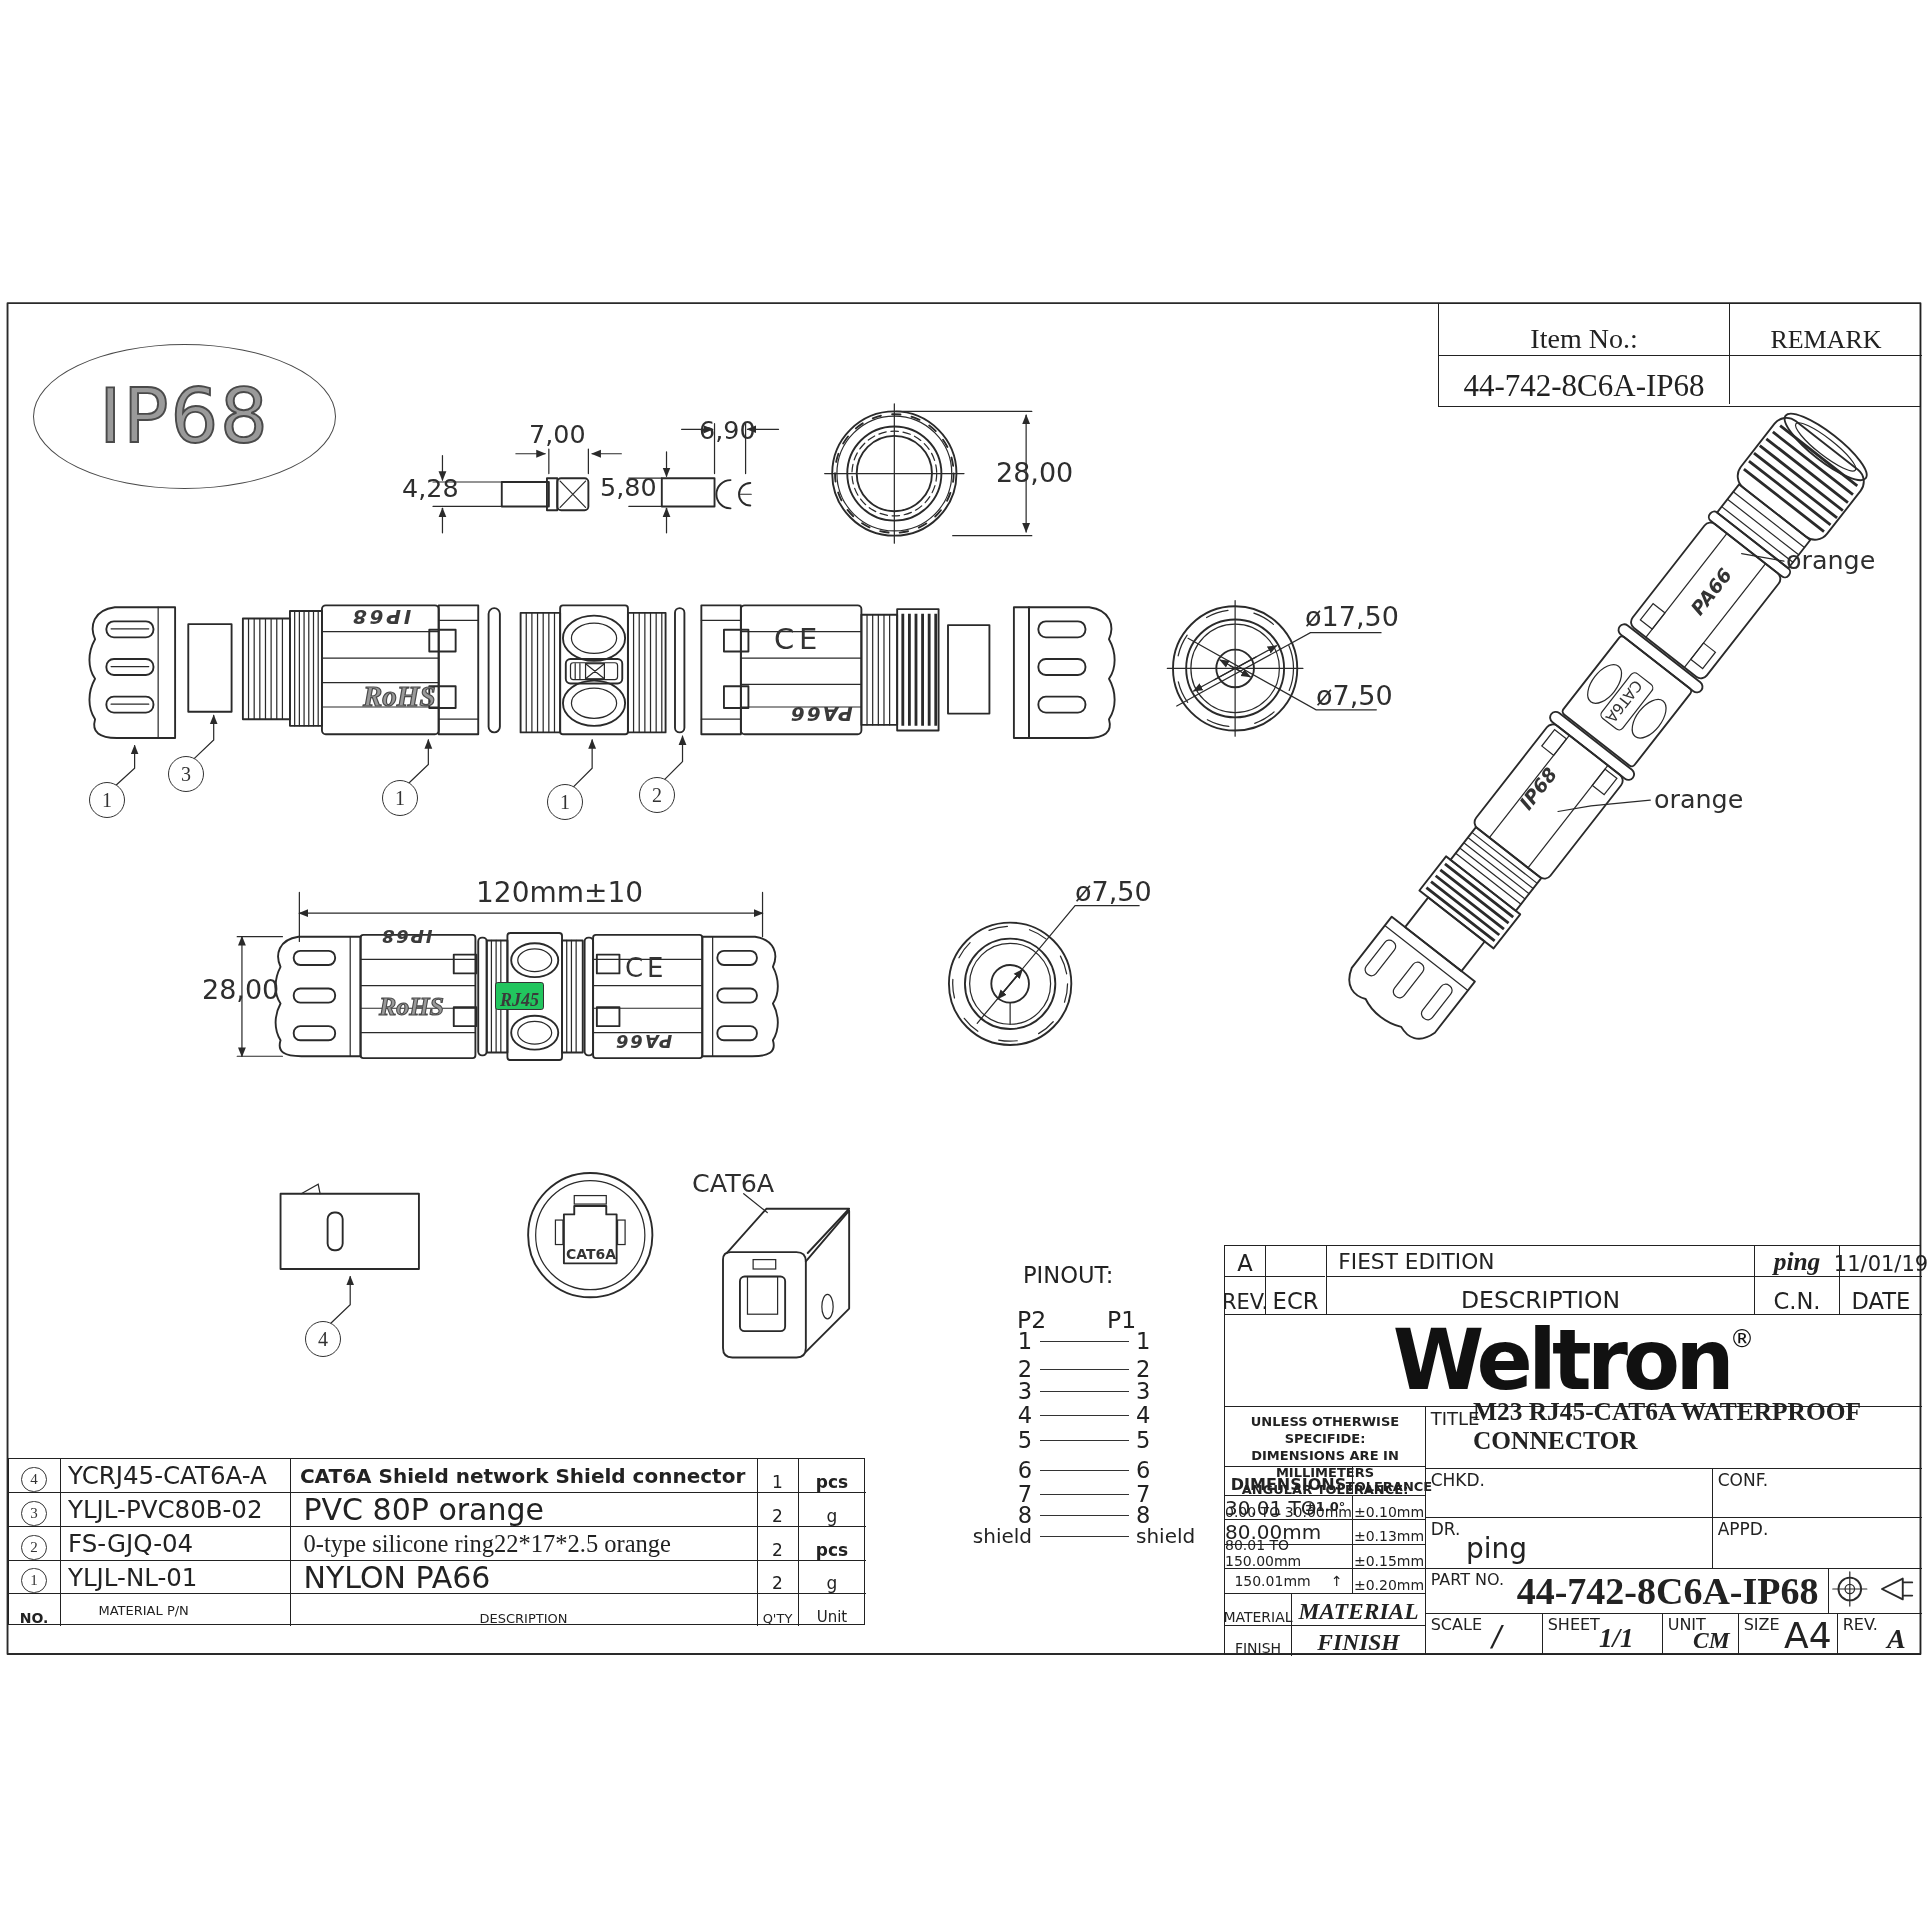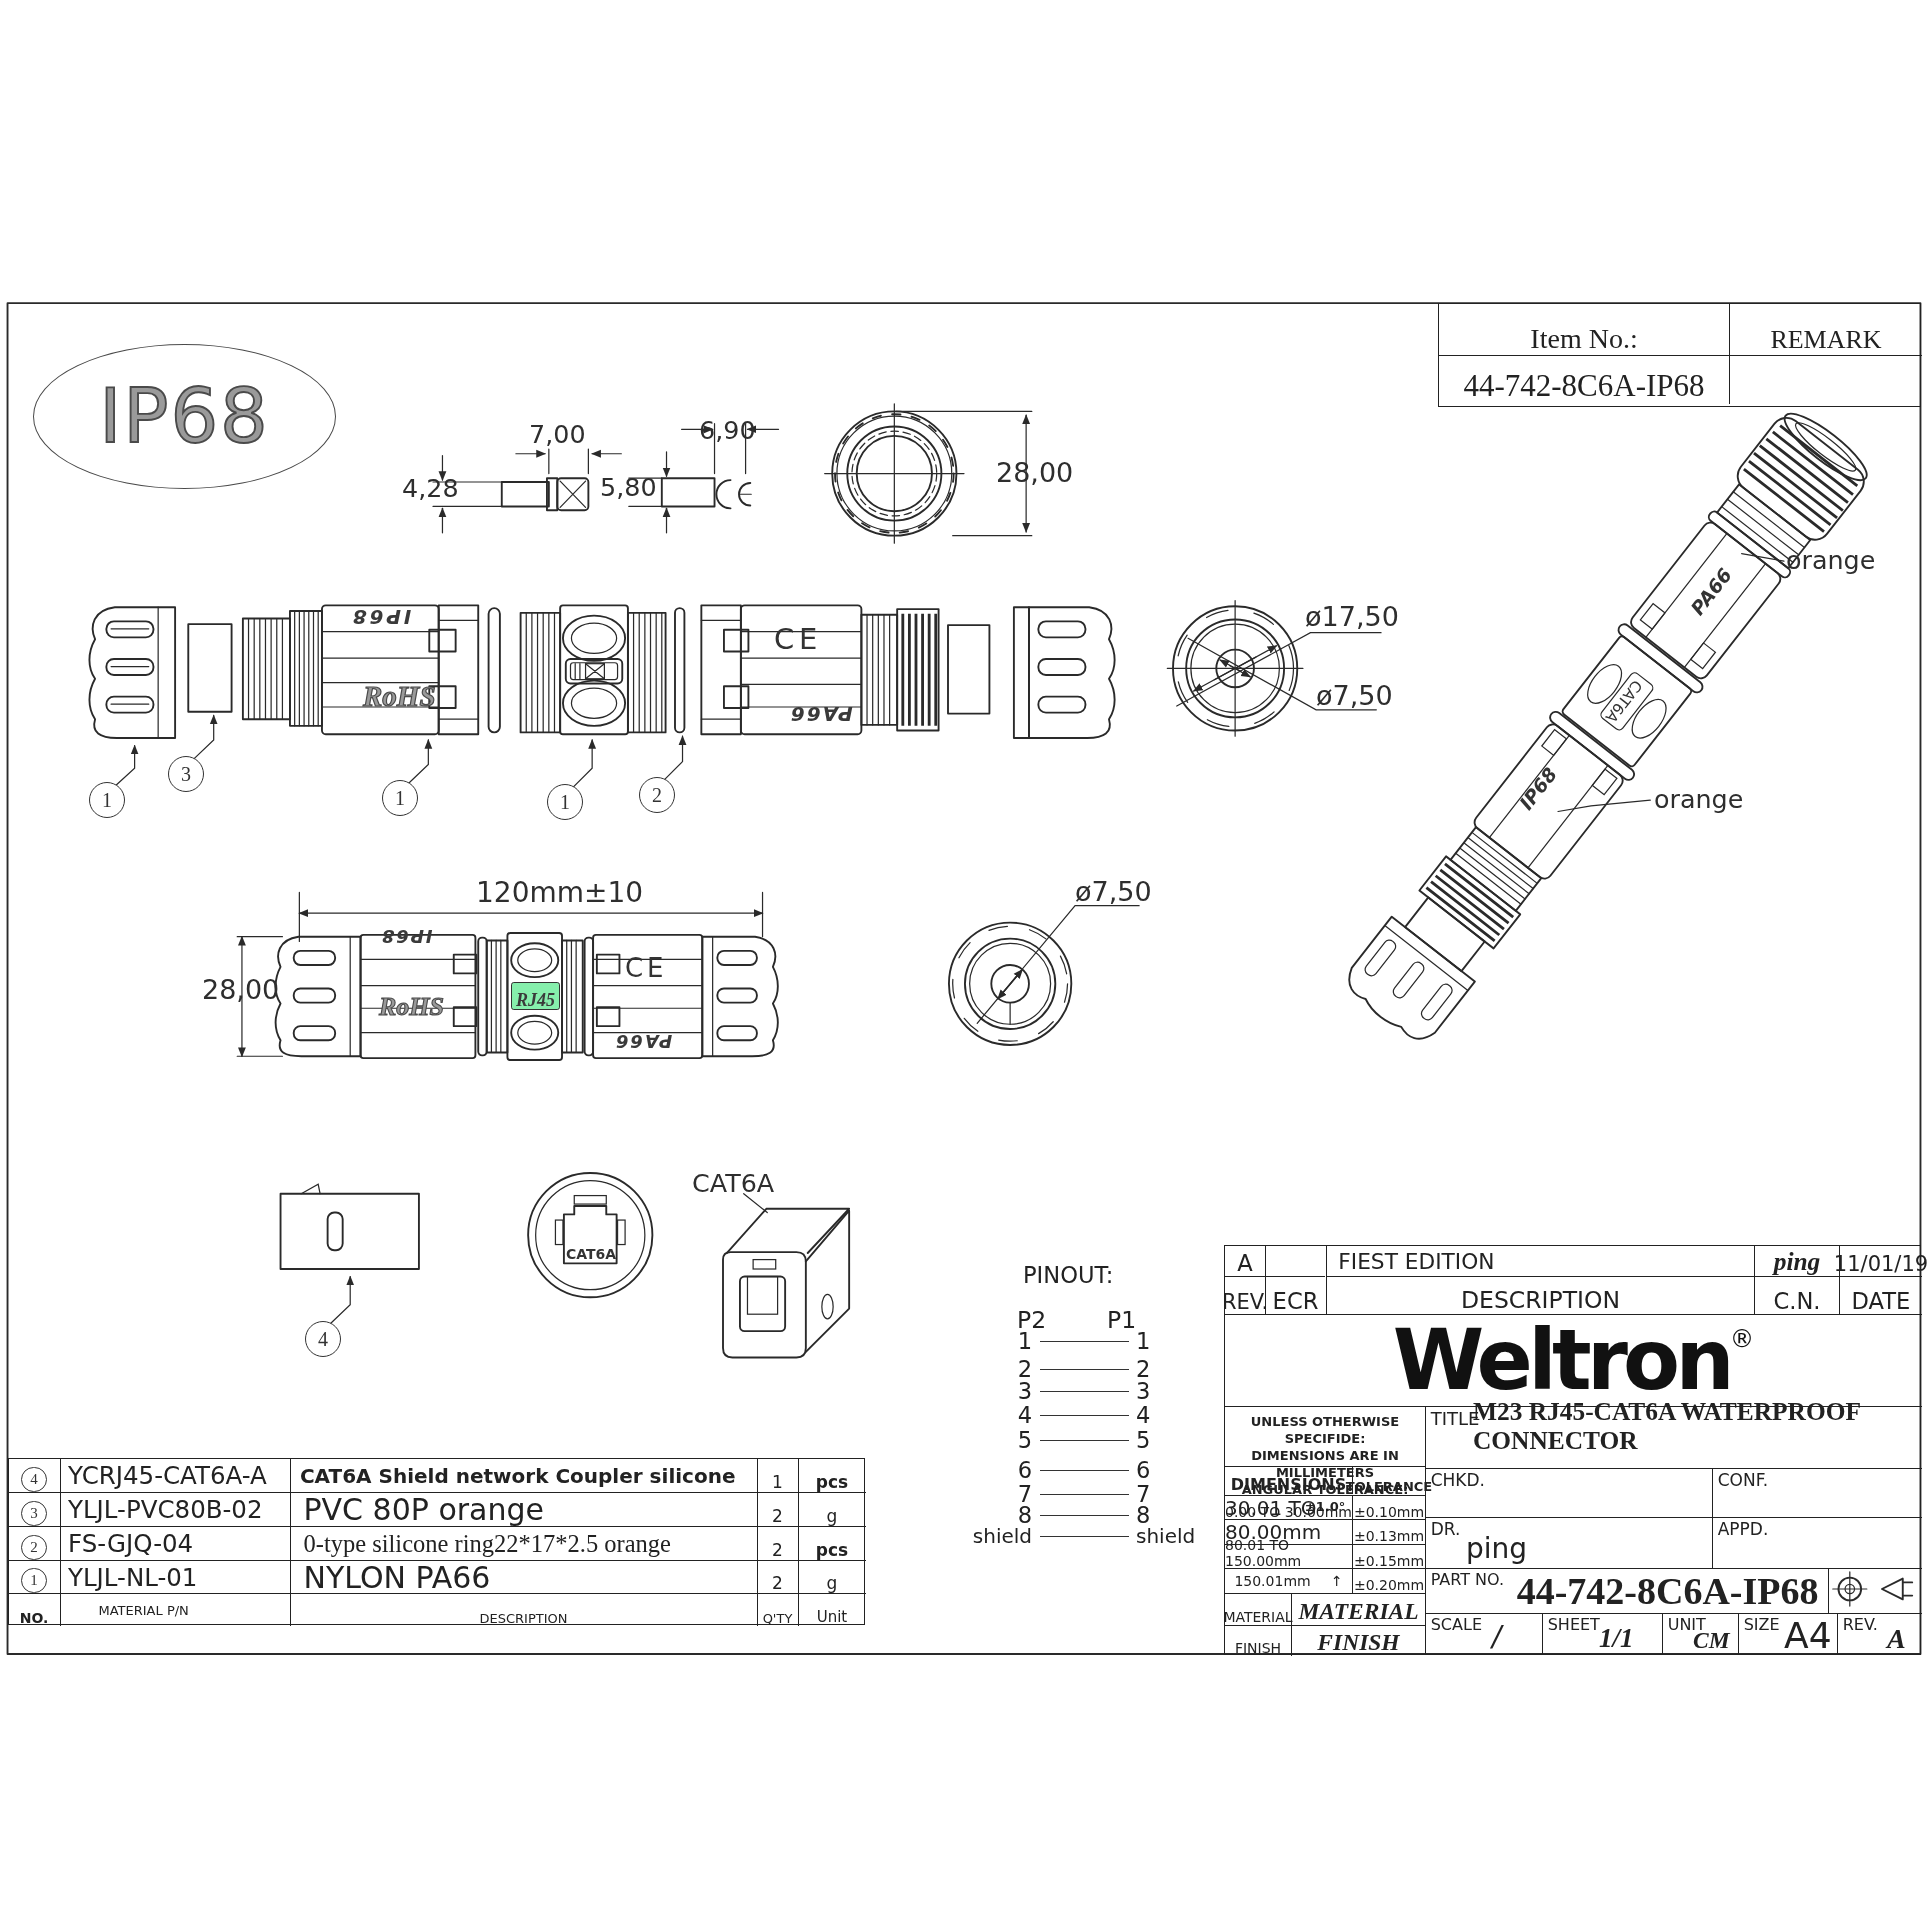--- a/index.html
+++ b/index.html
@@ -298,21 +298,21 @@
 <div class="callout" style="left:639px;top:777px">2</div>
 <div class="callout" style="left:305px;top:1321px">4</div>
 
 <div class="t mold mir" style="left:350px;top:607px;font-size:20px;letter-spacing:2.8px">IP68</div>
 <div class="t mold serif outl" style="left:363px;top:682px;font-size:29px;-webkit-text-stroke-width:1.2px">RoHS</div>
 <div class="t" style="left:774px;top:625px;font-size:29px;letter-spacing:4.7px;color:#333">CE</div>
 <div class="t mold mir" style="left:789px;top:704px;font-size:20px;letter-spacing:1.9px">PA66</div>
 
 <div class="t mold mir" style="left:380px;top:927px;font-size:18px;letter-spacing:1.9px">IP68</div>
 <div class="t mold serif outl" style="left:379px;top:994px;font-size:26px;-webkit-text-stroke-width:1.1px">RoHS</div>
-<div class="t cc" style="left:511px;top:982px;width:47px;height:26px;border:1.9px solid #333;border-radius:2.8px;background:#86efac">
+<div class="t cc" style="left:495px;top:982px;width:47px;height:26px;border:1.9px solid #333;border-radius:2.8px;background:#22c55e">
   <span class="mold serif" style="font-size:18px">RJ45</span>
 </div>
 <div class="t" style="left:625px;top:955px;font-size:26px;letter-spacing:3.8px;color:#333">CE</div>
 <div class="t mold mir" style="left:614px;top:1032px;font-size:18px;letter-spacing:1.9px">PA66</div>
 
 <div class="t" style="left:566px;top:1247px;width:49px;text-align:center;font-size:14px;font-weight:bold;color:#333">CAT6A</div>
 <div class="t" style="left:692px;top:1171px;font-size:25.4px;color:#2e2e2e">CAT6A</div>
 
 <div class="t" style="left:1786px;top:548px;font-size:25.4px;color:#2e2e2e">orange</div>
 <div class="t" style="left:1654px;top:787px;font-size:25.4px;color:#2e2e2e">orange</div>
@@ -369,21 +369,21 @@
 
 <div class="frame" style="left:7.5px;top:1458px;width:857px;height:167px">
 
   <div class="cell nl nt cc" style="left:0;top:0;width:51px;height:33px">
     <span class="callout" style="position:static;width:25.4px;height:25.4px;font-size:15px">4</span>
   </div>
   <div class="cell nt" style="left:51px;top:0;width:230px;height:33px;display:flex;align-items:center;padding-left:7.5px">
         <span style="font-size:24.5px">YCRJ45-CAT6A-A</span>
       </div>
   <div class="cell nt" style="left:281px;top:0;width:467px;height:33px;display:flex;align-items:center;padding-left:9.4px">
-        <span style="font-size:20px;font-weight:bold">CAT6A Shield network Coupler silicone</span>
+        <span style="font-size:20px;font-weight:bold">CAT6A Shield network Shield connector</span>
       </div>
   <div class="cell nt cc" style="left:748px;top:0;width:41px;height:33px">
         <span style="font-size:17px">1</span>
       </div>
   <div class="cell nt cc" style="left:789px;top:0;width:68px;height:33px">
         <span style="font-size:17px;font-weight:bold">pcs</span>
       </div>
 
   <div class="cell nl cc" style="left:0;top:33px;width:51px;height:34px">
     <span class="callout" style="position:static;width:25.4px;height:25.4px;font-size:15px">3</span>

